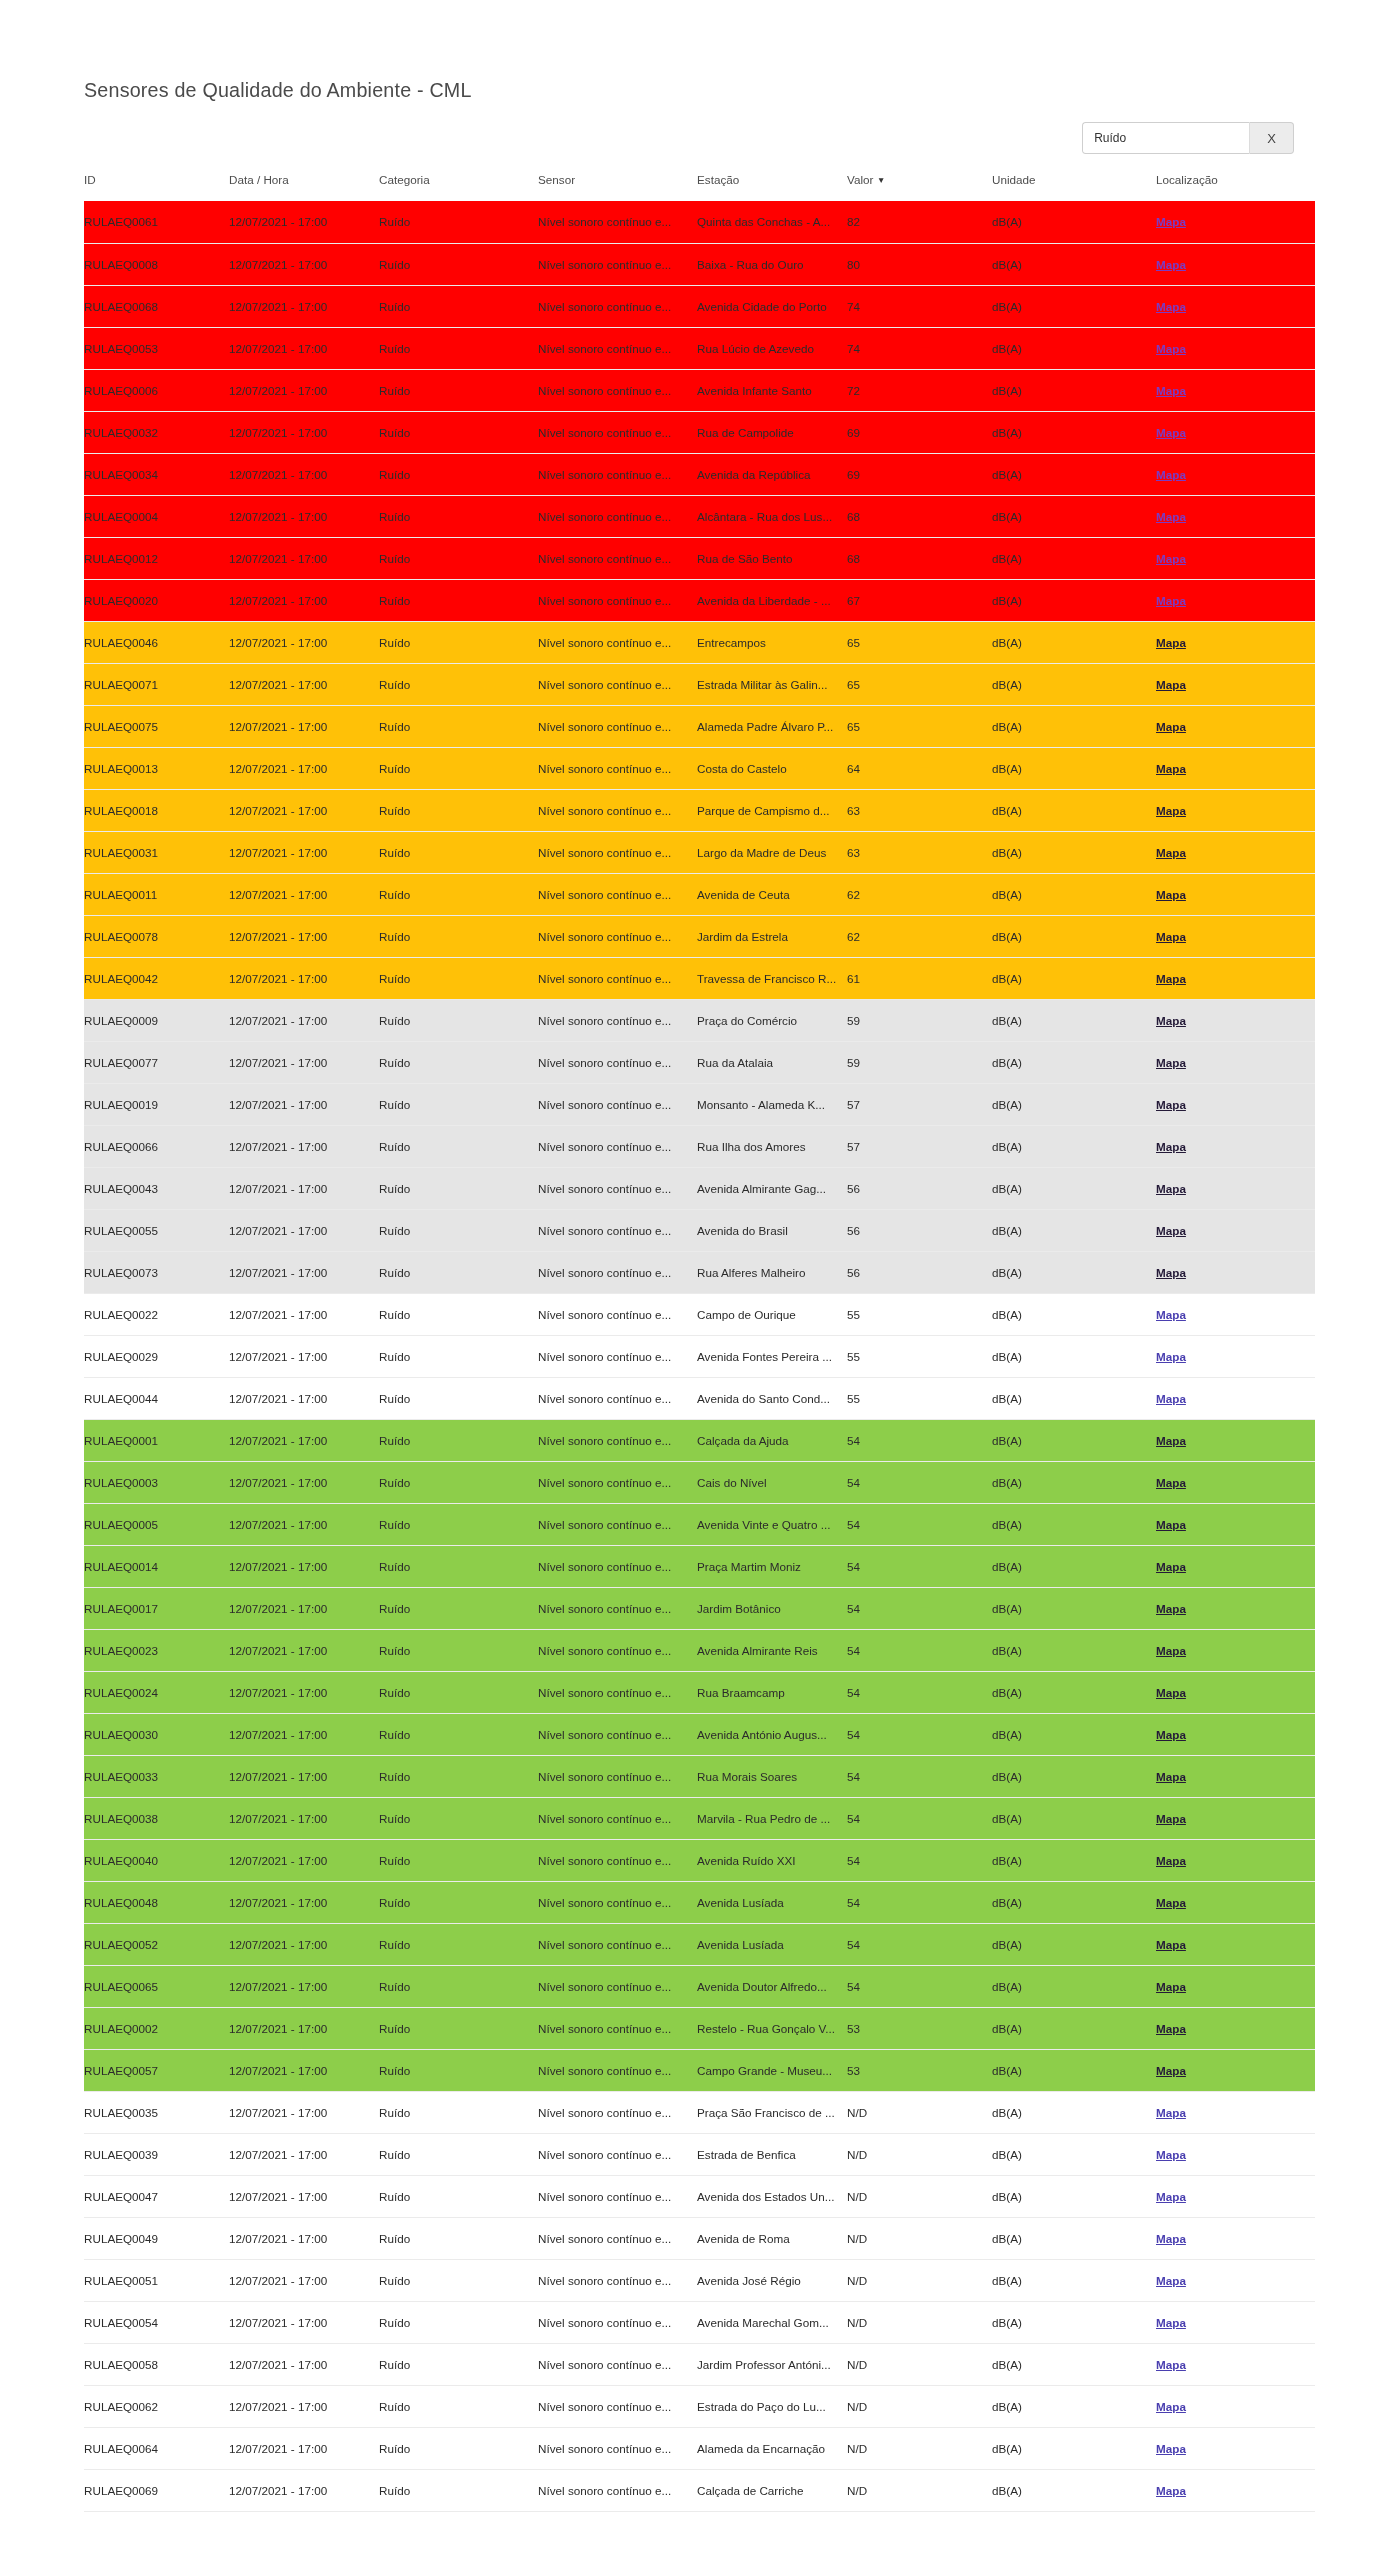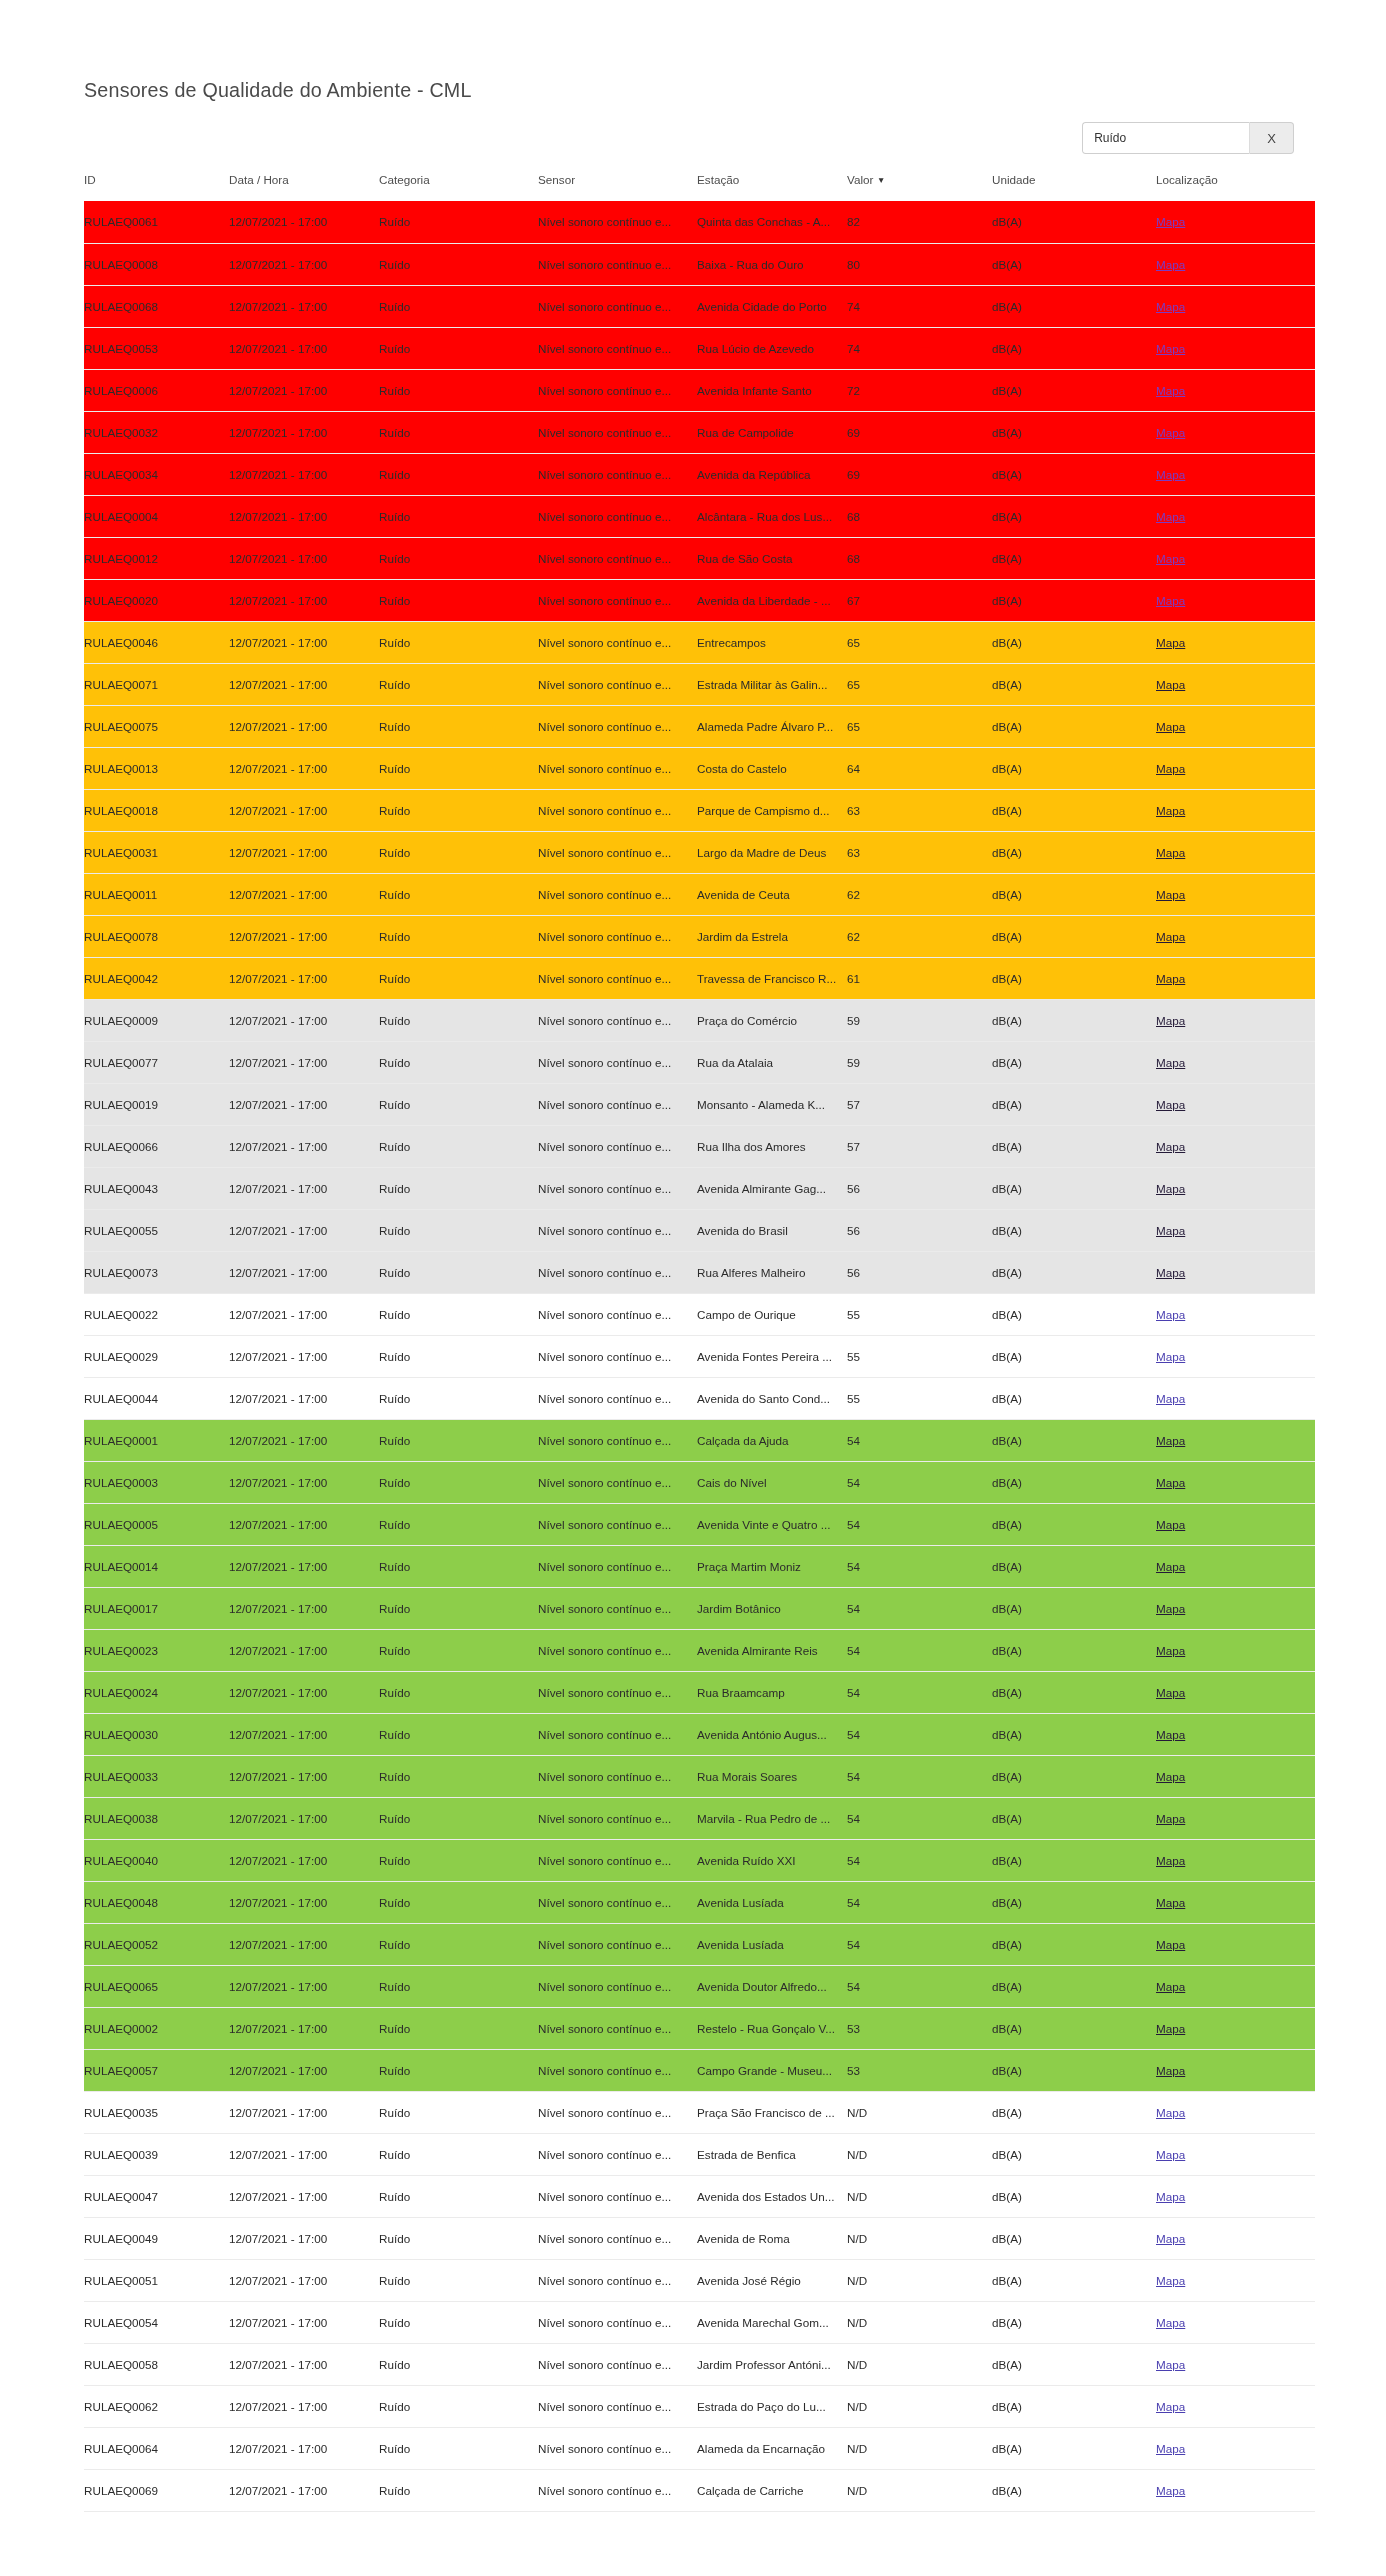--- a/index.html
+++ b/index.html
@@ -135,20 +135,21 @@
   tr.sev-red    td:first-child,
   tr.sev-orange td:first-child,
   tr.sev-yellow td:first-child,
   tr.sev-green  td:first-child { padding-left: 0; }
 
   .map-link {
     color: #6a3bbf;
     text-decoration: underline;
     cursor: pointer;
     font-size: 11.7px;
+    font-weight: bold;
   }
   tr.sev-orange .map-link,
   tr.sev-yellow .map-link,
   tr.sev-green  .map-link { color: #241a38; }
   tr.sev-none .map-link  { color: #4a3fb0; }
   tr.sev-red  .map-link  { color: #7a3cc4; }
 
   .cell-clip {
     display: block;
     overflow: hidden;
@@ -393,21 +394,21 @@
             <td>
               <span class="cell-clip">12/07/2021 - 17:00</span>
             </td>
             <td>
               <span class="cell-clip">Ruído</span>
             </td>
             <td>
               <span class="cell-clip">Nível sonoro contínuo e...</span>
             </td>
             <td>
-              <span class="cell-clip">Rua de São Costa</span>
+              <span class="cell-clip">Rua de São Bento</span>
             </td>
             <td>
               <span class="cell-clip">68</span>
             </td>
             <td>
               <span class="cell-clip">dB(A)</span>
             </td>
             <td><a class="map-link">Mapa</a></td>
           </tr>
           <tr class="sev-red">

